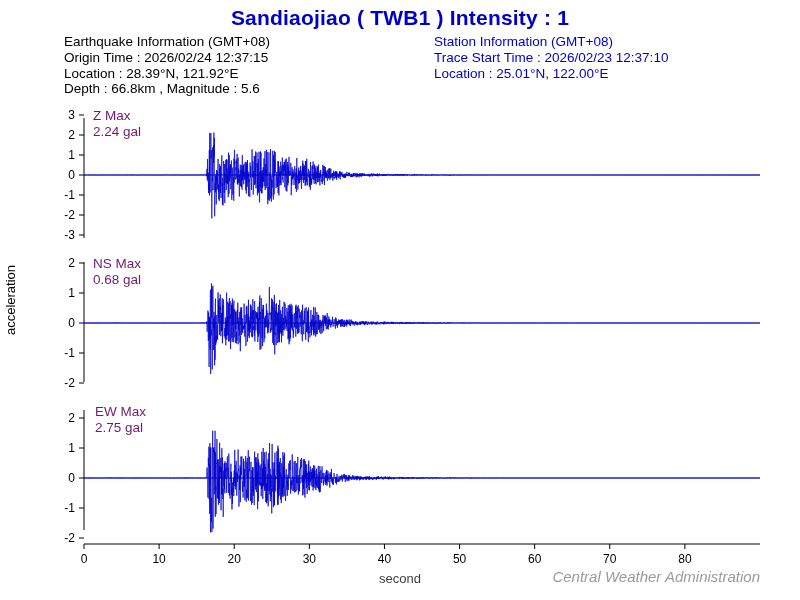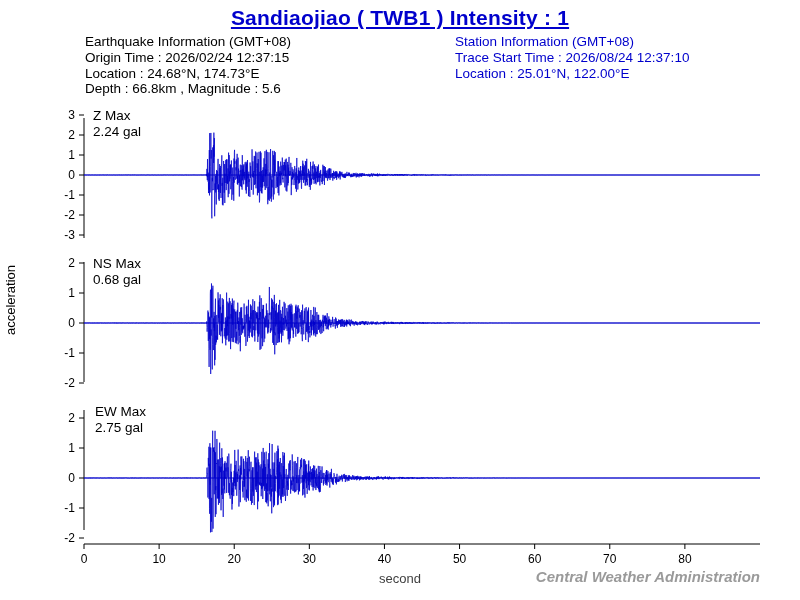--- a/index.html
+++ b/index.html
@@ -10,31 +10,30 @@
     position:relative;
     overflow:hidden;
   }
   #title{
     position:absolute;top:6px;left:0;width:800px;
     text-align:center;
     color:#0000cc;
     font-size:21px;
     font-weight:bold;
     letter-spacing:0.2px;
-    text-decoration:underline;
   }
   .info-block{
     position:absolute;
     font-size:13.5px;
     line-height:15.8px;
     white-space:nowrap;
   }
   #eq-info{ left:64px; top:34px; color:#000000; }
   #st-info{ left:434px; top:34px; color:#0000cc; }
-  .info-line{ display:block;margin-left:21px; }
+  .info-line{ display:block; }
 
   #plot-area{
     position:absolute;
     left:0;top:0;width:800px;height:600px;
   }
   .axis-label-y{
     position:absolute;
     left:10px;
     top:300px;
     transform:translate(-50%,-50%) rotate(-90deg);
@@ -48,49 +47,49 @@
     top:571px;left:0;width:800px;
     text-align:center;
     font-size:13px;
     color:#404040;
   }
   #credit{
     position:absolute;
     right:40px;top:568px;
     font-size:15px;
     font-style:italic;
-    font-weight:bold;
+    font-weight:normal;
     color:#9a9a9a;
     white-space:nowrap;
   }
   .panel-label{
     position:absolute;
-    color:#000000;
+    color:#701a75;
     font-size:13.5px;
     line-height:16px;
     white-space:nowrap;
   }
   svg{ position:absolute; left:0; top:0; }
   text{ font-family:"Liberation Sans", sans-serif; }
 </style>
 </head>
 <body>
 
 <div id="title">Sandiaojiao  ( TWB1 )  Intensity : 1</div>
 
 <div id="eq-info" class="info-block">
   <span class="info-line">Earthquake Information  (GMT+08)</span>
   <span class="info-line">Origin Time : 2026/02/24 12:37:15</span>
-  <span class="info-line">Location : 24.68°N, 174.73°E</span>
+  <span class="info-line">Location : 28.39°N, 121.92°E</span>
   <span class="info-line">Depth : 66.8km , Magnitude : 5.6</span>
 </div>
 
 <div id="st-info" class="info-block">
   <span class="info-line">Station Information  (GMT+08)</span>
-  <span class="info-line">Trace Start Time : 2026/08/24 12:37:10</span>
+  <span class="info-line">Trace Start Time : 2026/02/23 12:37:10</span>
   <span class="info-line">Location : 25.01°N, 122.00°E</span>
 </div>
 
 <div class="axis-label-y">acceleration</div>
 <div class="axis-label-x">second</div>
 <div id="credit">Central Weather Administration</div>
 
 <div class="panel-label" style="left:93px;top:108px;">
   <span style="display:block">Z Max</span>
   <span style="display:block">2.24 gal</span>

